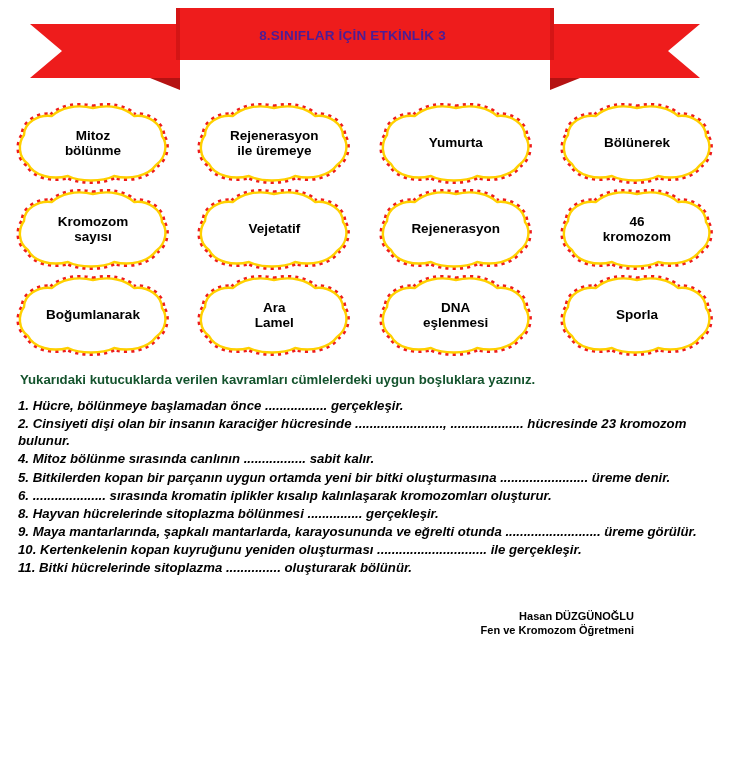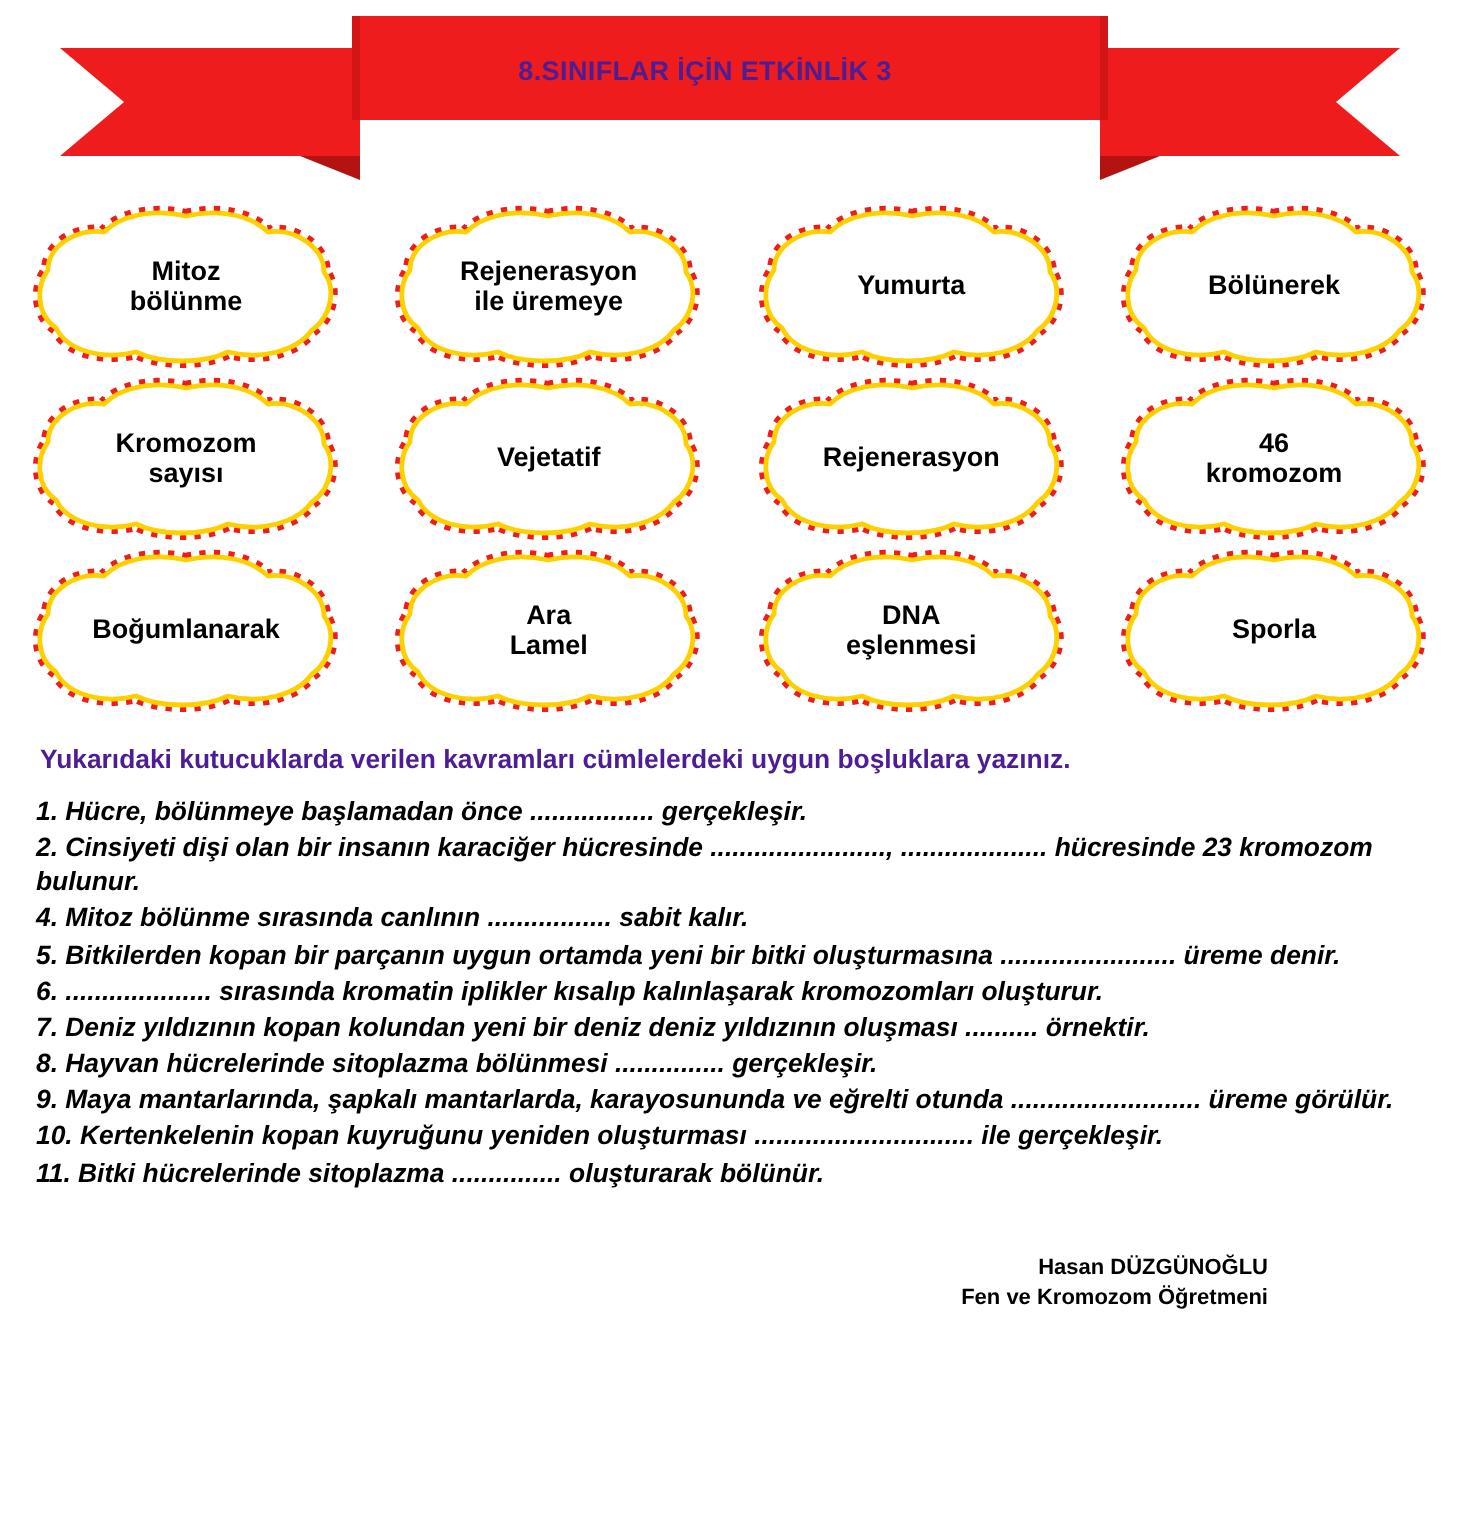--- a/index.html
+++ b/index.html
@@ -74,21 +74,21 @@
     line-height: 1.12;
     color: #000000;
     padding: 0 16px;
     white-space: pre-line;
   }
 
   
   .instruction {
     margin: 16px 0 10px 0;
     padding: 0 20px;
-    color: #4c1d95;
+    color: #14532d;
     font-weight: bold;
     font-size: 13.2px;
   }
 
   
   .questions {
     padding: 0 18px;
     font-size: 13.2px;
     font-weight: bold;
     line-height: 1.30;
@@ -231,21 +231,20 @@
 </div>
 
 <div class="instruction">Yukarıdaki kutucuklarda verilen kavramları cümlelerdeki uygun boşluklara yazınız.</div>
 
 <div class="questions">
   <p class="q">1. Hücre, bölünmeye başlamadan önce ................. gerçekleşir.</p>
   <p class="q">2. Cinsiyeti dişi olan bir insanın karaciğer hücresinde ........................, .................... hücresinde 23 kromozom bulunur.</p>
   <p class="q">4. Mitoz bölünme sırasında canlının ................. sabit kalır.</p>
   <p class="q">5. Bitkilerden kopan bir parçanın uygun ortamda yeni bir bitki oluşturmasına ........................ üreme denir.</p>
   <p class="q">6. .................... sırasında kromatin iplikler kısalıp kalınlaşarak kromozomları oluşturur.</p>
-  <p class="q">7. Deniz yıldızının kopan kolundan yeni bir deniz deniz yıldızının oluşması .......... örnektir.</p>
   <p class="q">8. Hayvan hücrelerinde sitoplazma bölünmesi ............... gerçekleşir.</p>
   <p class="q">9. Maya mantarlarında, şapkalı mantarlarda, karayosununda ve eğrelti otunda .......................... üreme görülür.</p>
   <p class="q">10. Kertenkelenin kopan kuyruğunu yeniden oluşturması .............................. ile gerçekleşir.</p>
   <p class="q">11. Bitki hücrelerinde sitoplazma ............... oluşturarak bölünür.</p>
 </div>
 
 <div class="signature">
   <div>Hasan DÜZGÜNOĞLU</div>
   <div>Fen ve Kromozom Öğretmeni</div>
 </div>

